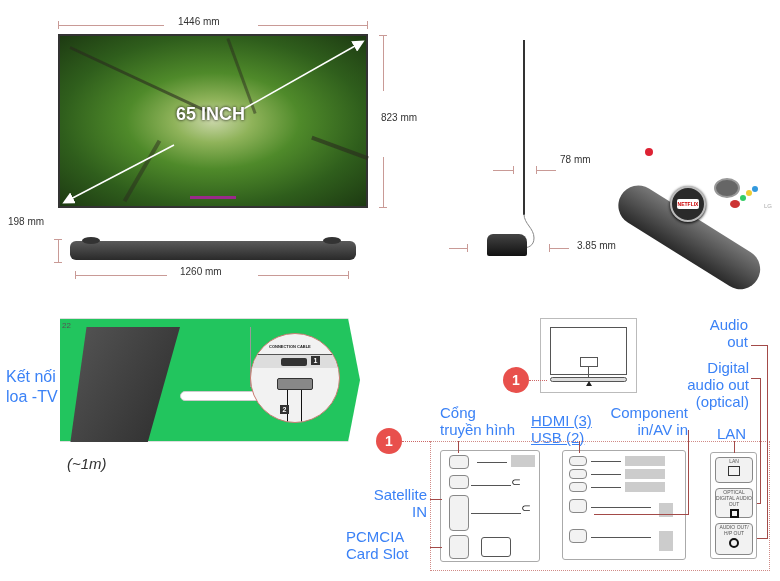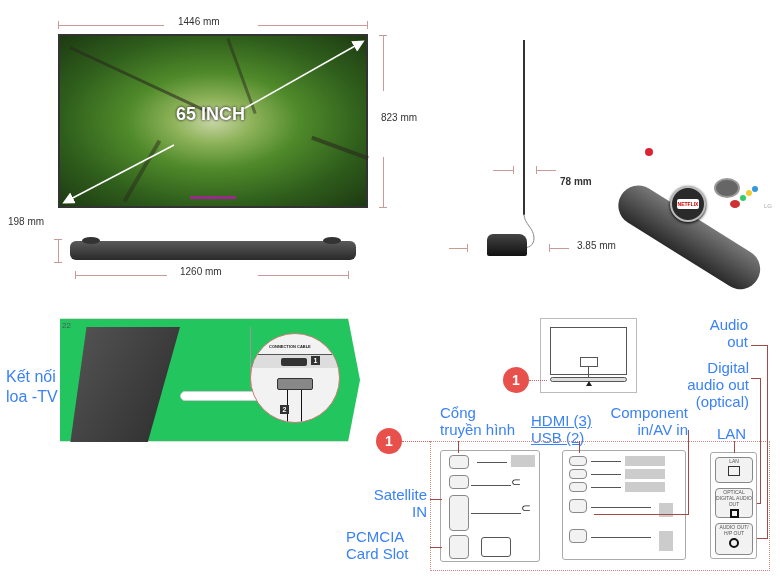--- a/index.html
+++ b/index.html
@@ -76,21 +76,21 @@
 
 <div>
   <div class="abs" style="left:523px;top:40px;width:2px;height:175px;background:#333;"></div>
   <svg class="abs" style="left:520px;top:212px;" width="30" height="40">
     <path d="M4,2 C4,12 14,16 14,26 C14,34 8,36 2,36" stroke="#888" stroke-width="1" fill="none"></path>
   </svg>
   <div class="hline" style="left:493px;top:170px;width:20px;"></div>
   <div class="cap" style="left:513px;top:166px;width:1px;height:8px;"></div>
   <div class="hline" style="left:536px;top:170px;width:20px;"></div>
   <div class="cap" style="left:536px;top:166px;width:1px;height:8px;"></div>
-  <div class="abs dimtxt" style="left:560px;top:176px;font-weight:bold;">78 mm</div>
+  <div class="abs dimtxt" style="left:560px;top:154px;">78 mm</div>
 
   <div class="abs" style="left:487px;top:234px;width:40px;height:22px;border-radius:6px 8px 2px 2px;background:linear-gradient(#444,#111);"></div>
   <div class="hline" style="left:449px;top:248px;width:19px;"></div>
   <div class="cap" style="left:467px;top:244px;width:1px;height:8px;"></div>
   <div class="hline" style="left:549px;top:248px;width:20px;"></div>
   <div class="cap" style="left:549px;top:244px;width:1px;height:8px;"></div>
   <div class="abs dimtxt" style="left:577px;top:240px;">3.85 mm</div>
 </div>
 
 <div>
@@ -124,20 +124,21 @@
       <div class="abs" style="left:36px;top:56px;width:1px;height:40px;background:#111;"></div>
       <div class="abs" style="left:50px;top:56px;width:1px;height:40px;background:#111;"></div>
     </div>
     <div class="abs" style="left:220px;top:86px;width:9px;height:9px;background:#333;color:#fff;font-size:7px;font-weight:bold;text-align:center;line-height:9px;">2</div>
   </div>
   <div class="lbl" style="left:6px;top:367px;font-size:16px;line-height:20px;">
     <div>Kết nối</div>
     <div>loa -TV</div>
   </div>
   <div class="lbl" style="left:67px;top:454px;font-size:15px;line-height:20px;font-style:italic;color:#333;">
+    <div>(~1m)</div>
   </div>
 </div>
 
 <div>
 
   <div class="abs" style="left:540px;top:318px;width:97px;height:75px;border:1px solid #bbb;background:#fff;">
     <div class="abs" style="left:9px;top:8px;width:77px;height:48px;border:1px solid #555;"></div>
     <div class="abs" style="left:39px;top:38px;width:18px;height:10px;border:1px solid #555;background:#fff;"></div>
     <div class="abs" style="left:47px;top:48px;width:1px;height:12px;background:#555;"></div>
     <div class="abs" style="left:9px;top:58px;width:77px;height:5px;border:1px solid #555;border-radius:3px;background:#ddd;"></div>

